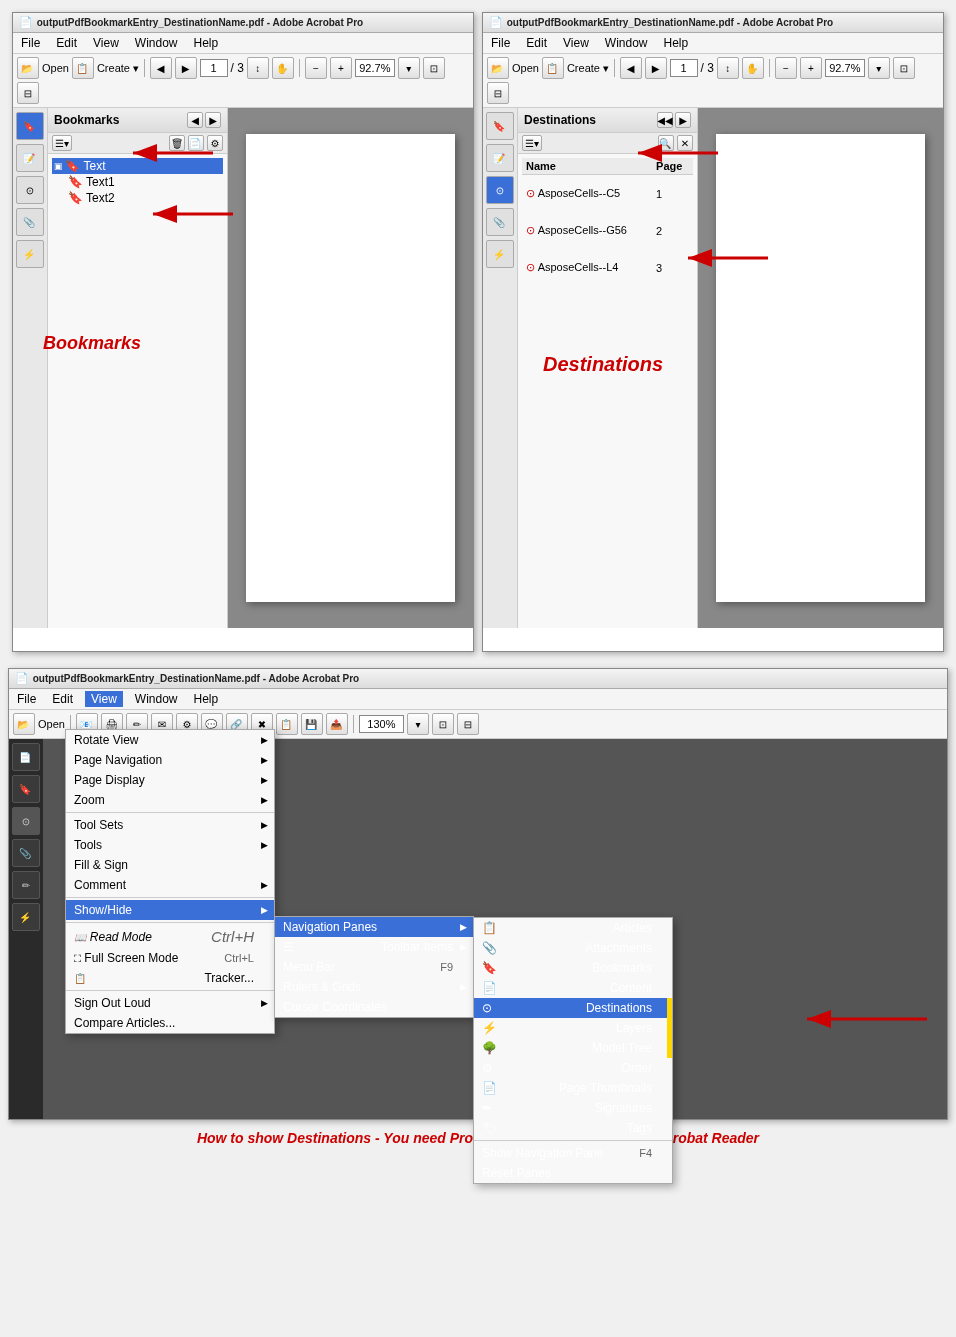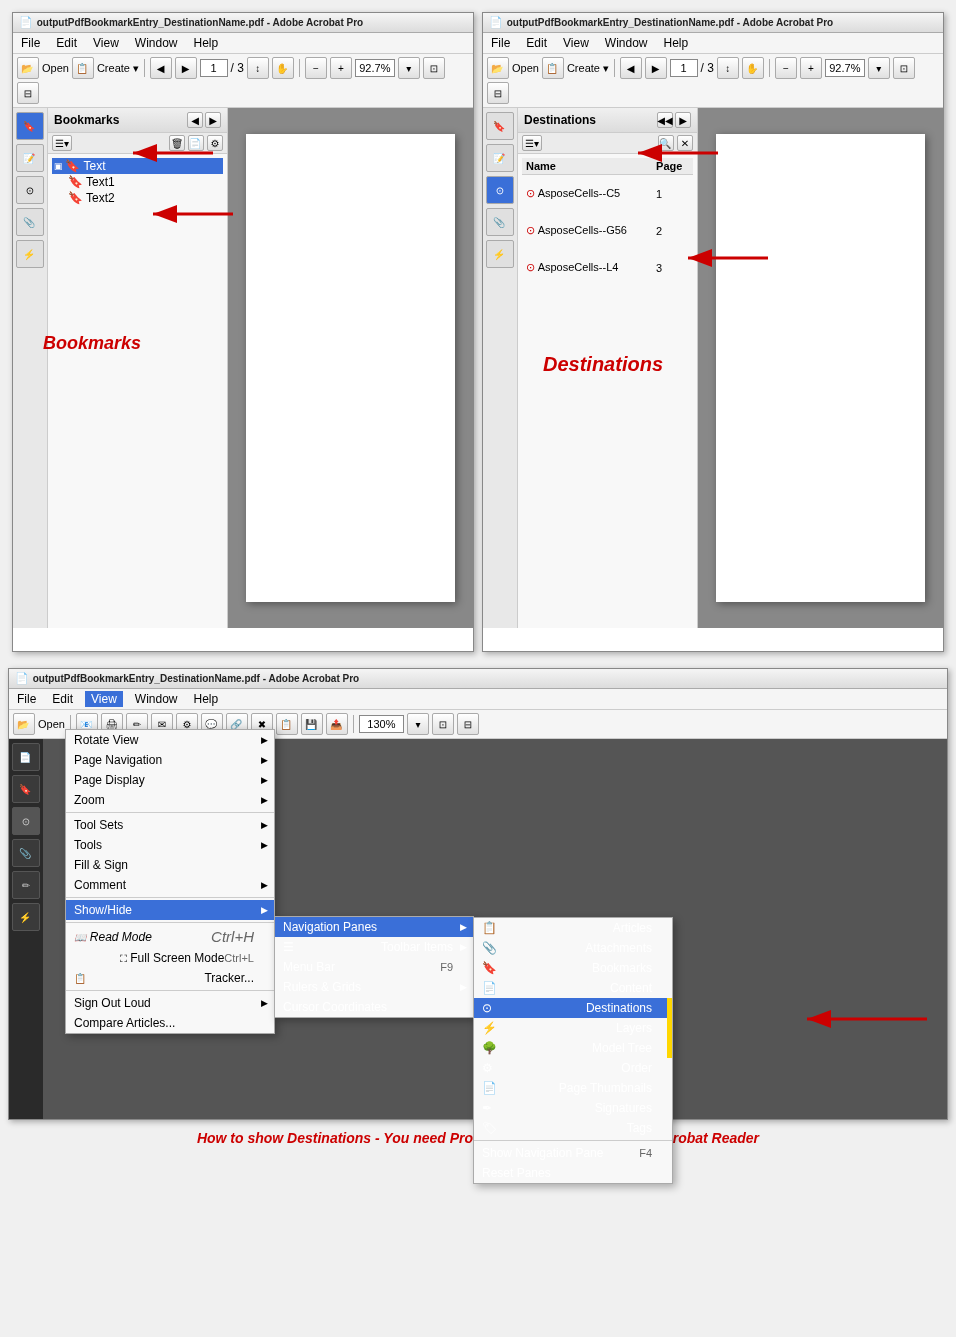--- a/index.html
+++ b/index.html
@@ -713,21 +713,21 @@
           </div>
         </div>
       </div>
       <div class="menu-separator"></div>
       <div class="menu-item" style="justify-content:space-between;font-style:italic;">
         <span>
           <span style="font-size:10px;">📖</span> Read Mode
         </span>
         <span style="color:#666;font-size:15px;">Ctrl+H</span>
       </div>
-      <div class="menu-item" style="justify-content:flex-end;">
+      <div class="menu-item" style="justify-content:space-between;">
         <span>
           <span style="font-size:10px;">⛶</span> Full Screen Mode
         </span>
         <span style="color:#666;font-size:11px;">Ctrl+L</span>
       </div>
       <div class="menu-item">
         <span style="font-size:10px;">📋</span>
         <span> Tracker...</span>
       </div>
       <div class="menu-separator"></div>

